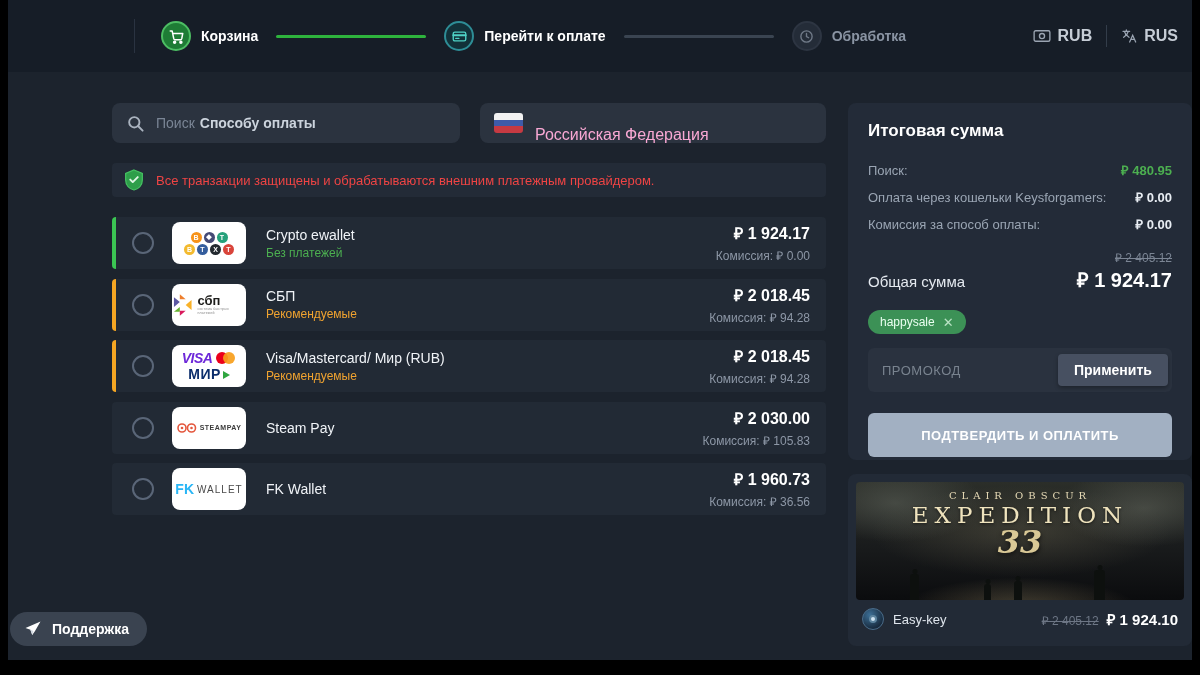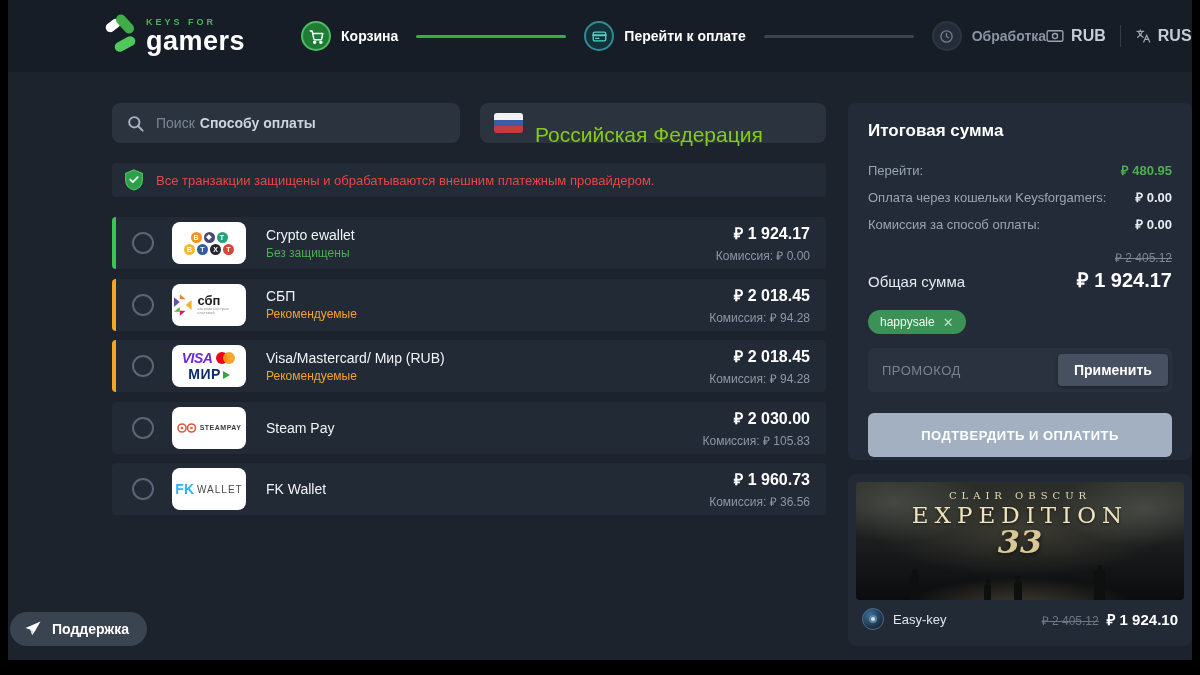--- a/index.html
+++ b/index.html
@@ -36,21 +36,21 @@
   
   .content { position:absolute; left:0; top:72px; right:0; bottom:0; background:#1c232d; }
 
   .search-box { position:absolute; left:104px; top:31px; width:348px; height:40px; background:#2b333f; border-radius:8px; display:flex; align-items:center; padding:0 14px; gap:11px; cursor:text; }
   .search-ph1 { color:#7a8595; font-size:14px; }
   .search-ph2 { color:#ccd4dd; font-size:14px; font-weight:bold; }
   .country-box { position:absolute; left:472px; top:31px; width:346px; height:40px; background:#2b333f; border-radius:8px; display:flex; align-items:center; padding:0 14px; gap:12px; cursor:pointer; }
   .flag { width:29px; height:20px; border-radius:3px; overflow:hidden; display:flex; flex-direction:column; flex:0 0 auto; }
   .flag i { flex:1; display:block; }
   .flag .f1{background:#f2f2f2;} .flag .f2{background:#3f5ba8;} .flag .f3{background:#c63a42;}
-  .country-label { color:#84cc16; font-size:21px;margin-top:24px; }
+  .country-label { color:#f9a8d4; font-size:16px;margin-top:24px; }
 
   .notice { position:absolute; left:104px; top:91px; width:714px; height:34px; background:#232b37; border-radius:4px; display:flex; align-items:center; padding:0 12px; gap:12px; }
   .notice-text { color:#ef4444; font-size:13px; }
 
   .pm-list { position:absolute; left:104px; top:145px; width:714px; display:flex; flex-direction:column; gap:9.5px; }
   .pm-row { height:52px; background:#222a35; border-radius:4px; border-left:4px solid transparent; display:flex; align-items:center; padding:0 16px 0 16px; cursor:pointer; }
   .pm-row.accent-green { border-left-color:#3bc553; }
   .pm-row.accent-orange { border-left-color:#f5a623; }
   .radio { width:22px; height:22px; border-radius:50%; border:2px solid #5a6678; flex:0 0 auto; margin-right:18px; }
   .pm-logo { width:74px; height:42px; background:#fff; border-radius:8px; flex:0 0 auto; display:flex; align-items:center; justify-content:center; margin-right:20px; overflow:hidden; }
@@ -130,31 +130,20 @@
 
   .support-btn { position:absolute; left:2px; top:540px; height:34px; background:#3a4350; border:none; border-radius:17px; display:flex; align-items:center; gap:10px; padding:0 18px 0 14px; cursor:pointer; }
   .support-label { color:#fff; font-size:14px; font-weight:bold; font-family:"Liberation Sans",sans-serif; }
 </style>
 </head>
 <body>
 
 <div class="app">
 
   <div class="header">
-    <div class="logo">
-      <div class="logo-k">
-          <i class="lk1"></i>
-          <i class="lk2"></i>
-          <i class="lk3"></i>
-        </div>
-      <div class="logo-txt">
-        <span class="logo-top">KEYS FOR</span>
-        <span class="logo-main">gamers</span>
-      </div>
-    </div>
     <div class="hdr-div"></div>
 
     <div class="steps">
       <div class="step">
         <div class="step-circle sc-done">
           <svg width="15" height="15" viewBox="0 0 24 24" fill="none" stroke="#fff" stroke-width="2.4" stroke-linecap="round" stroke-linejoin="round">
               <circle cx="9" cy="21" r="1.6" fill="#fff"></circle>
               <circle cx="19" cy="21" r="1.6" fill="#fff"></circle>
               <path d="M2 3h3l2.6 12.5a2 2 0 0 0 2 1.5h8.8a2 2 0 0 0 2-1.5L22 7H6"></path>
             </svg>
@@ -245,21 +234,21 @@
               <span class="cr-row">
                 <span style="background:#f3ba2f">B</span>
                 <span style="background:#345d9d">T</span>
                 <span style="background:#23292f">X</span>
                 <span style="background:#d9443a">T</span>
               </span>
             </span>
           </span>
     <span class="pm-texts">
       <span class="pm-name">Crypto ewallet</span>
-      <span class="pm-note green">Без защищены</span>
+      <span class="pm-note green">Без платежей</span>
     </span>
     <span class="pm-right">
       <span class="pm-price">₽ 1 924.17</span>
       <span class="pm-fee">Комиссия: ₽ 0.00</span>
     </span>
   </div>
 
   <div class="pm-row accent-orange">
     <span class="radio"></span>
     <span class="pm-logo">
@@ -351,21 +340,21 @@
       <span class="pm-price">₽ 1 960.73</span>
       <span class="pm-fee">Комиссия: ₽ 36.56</span>
     </span>
   </div>
 </div>
 
     <div class="summary-panel">
       <div class="summary-title">Итоговая сумма</div>
       <div id="sum-rows">
           <div class="sum-row">
-            <span class="sum-label">Перейти:</span>
+            <span class="sum-label">Поиск:</span>
             <span class="sum-val green">₽ 480.95</span>
           </div>
           <div class="sum-row">
             <span class="sum-label">Оплата через кошельки Keysforgamers:</span>
             <span class="sum-val">₽ 0.00</span>
           </div>
           <div class="sum-row">
             <span class="sum-label">Комиссия за способ оплаты:</span>
             <span class="sum-val">₽ 0.00</span>
           </div>

